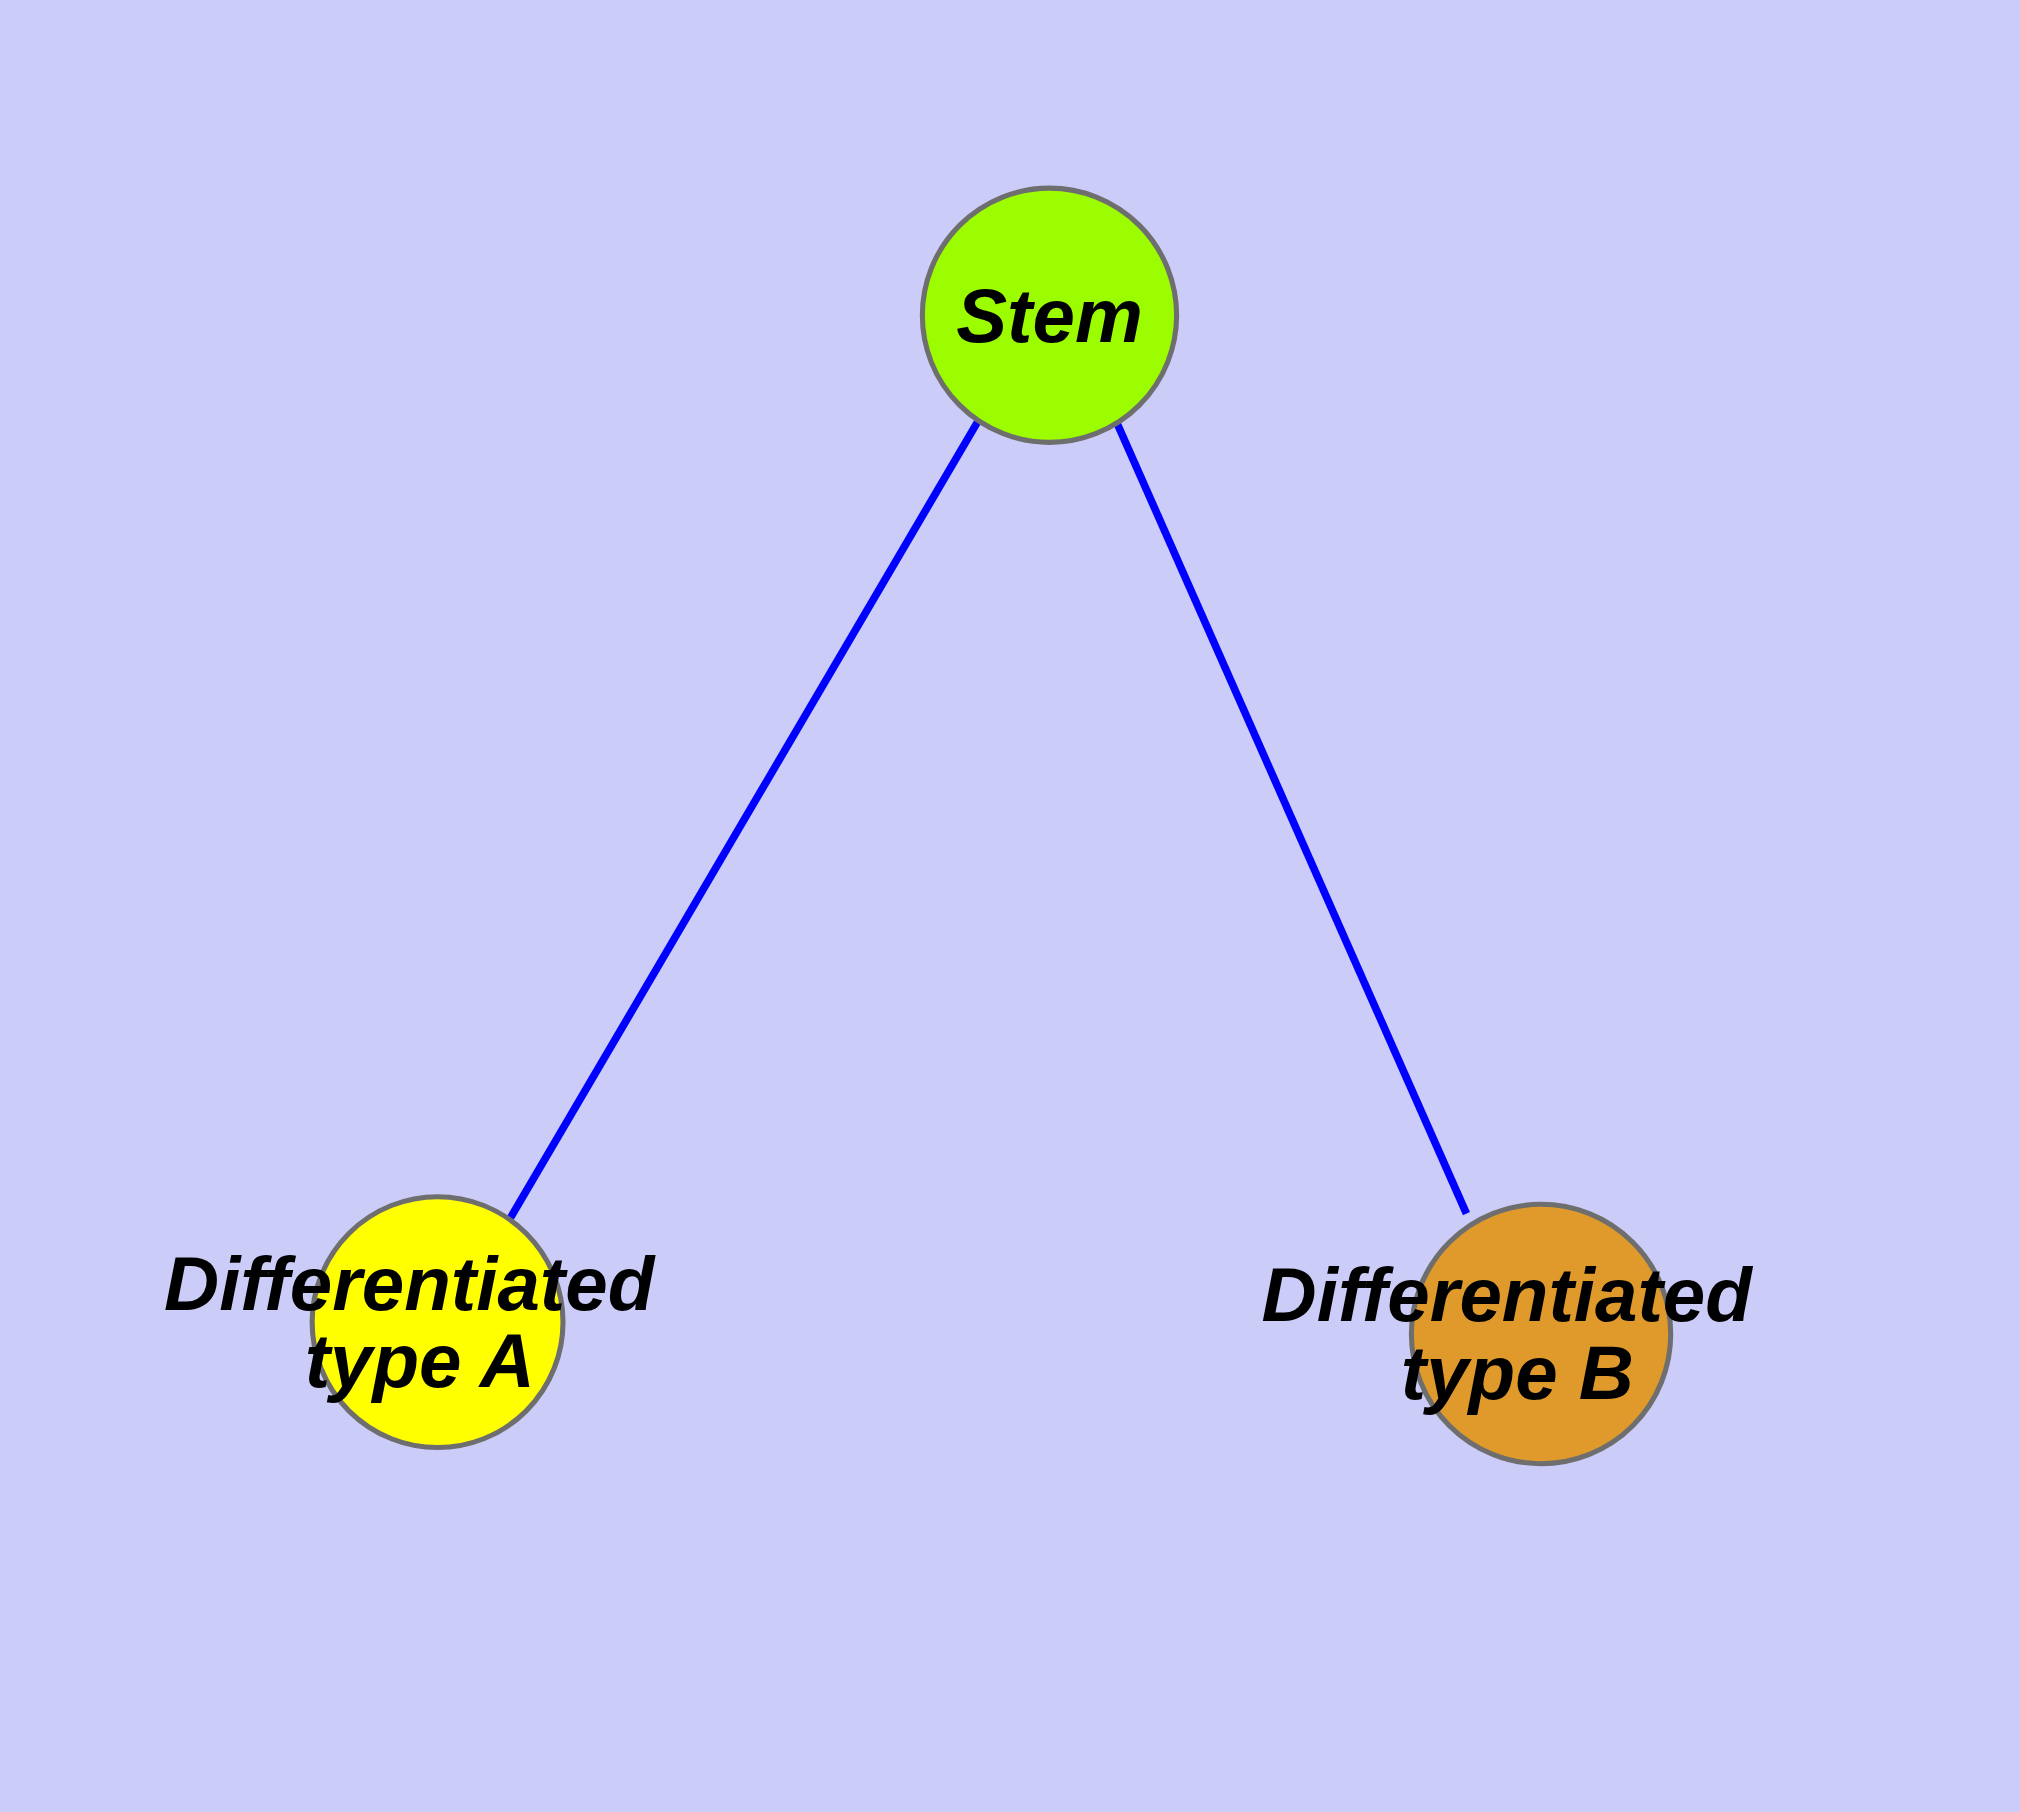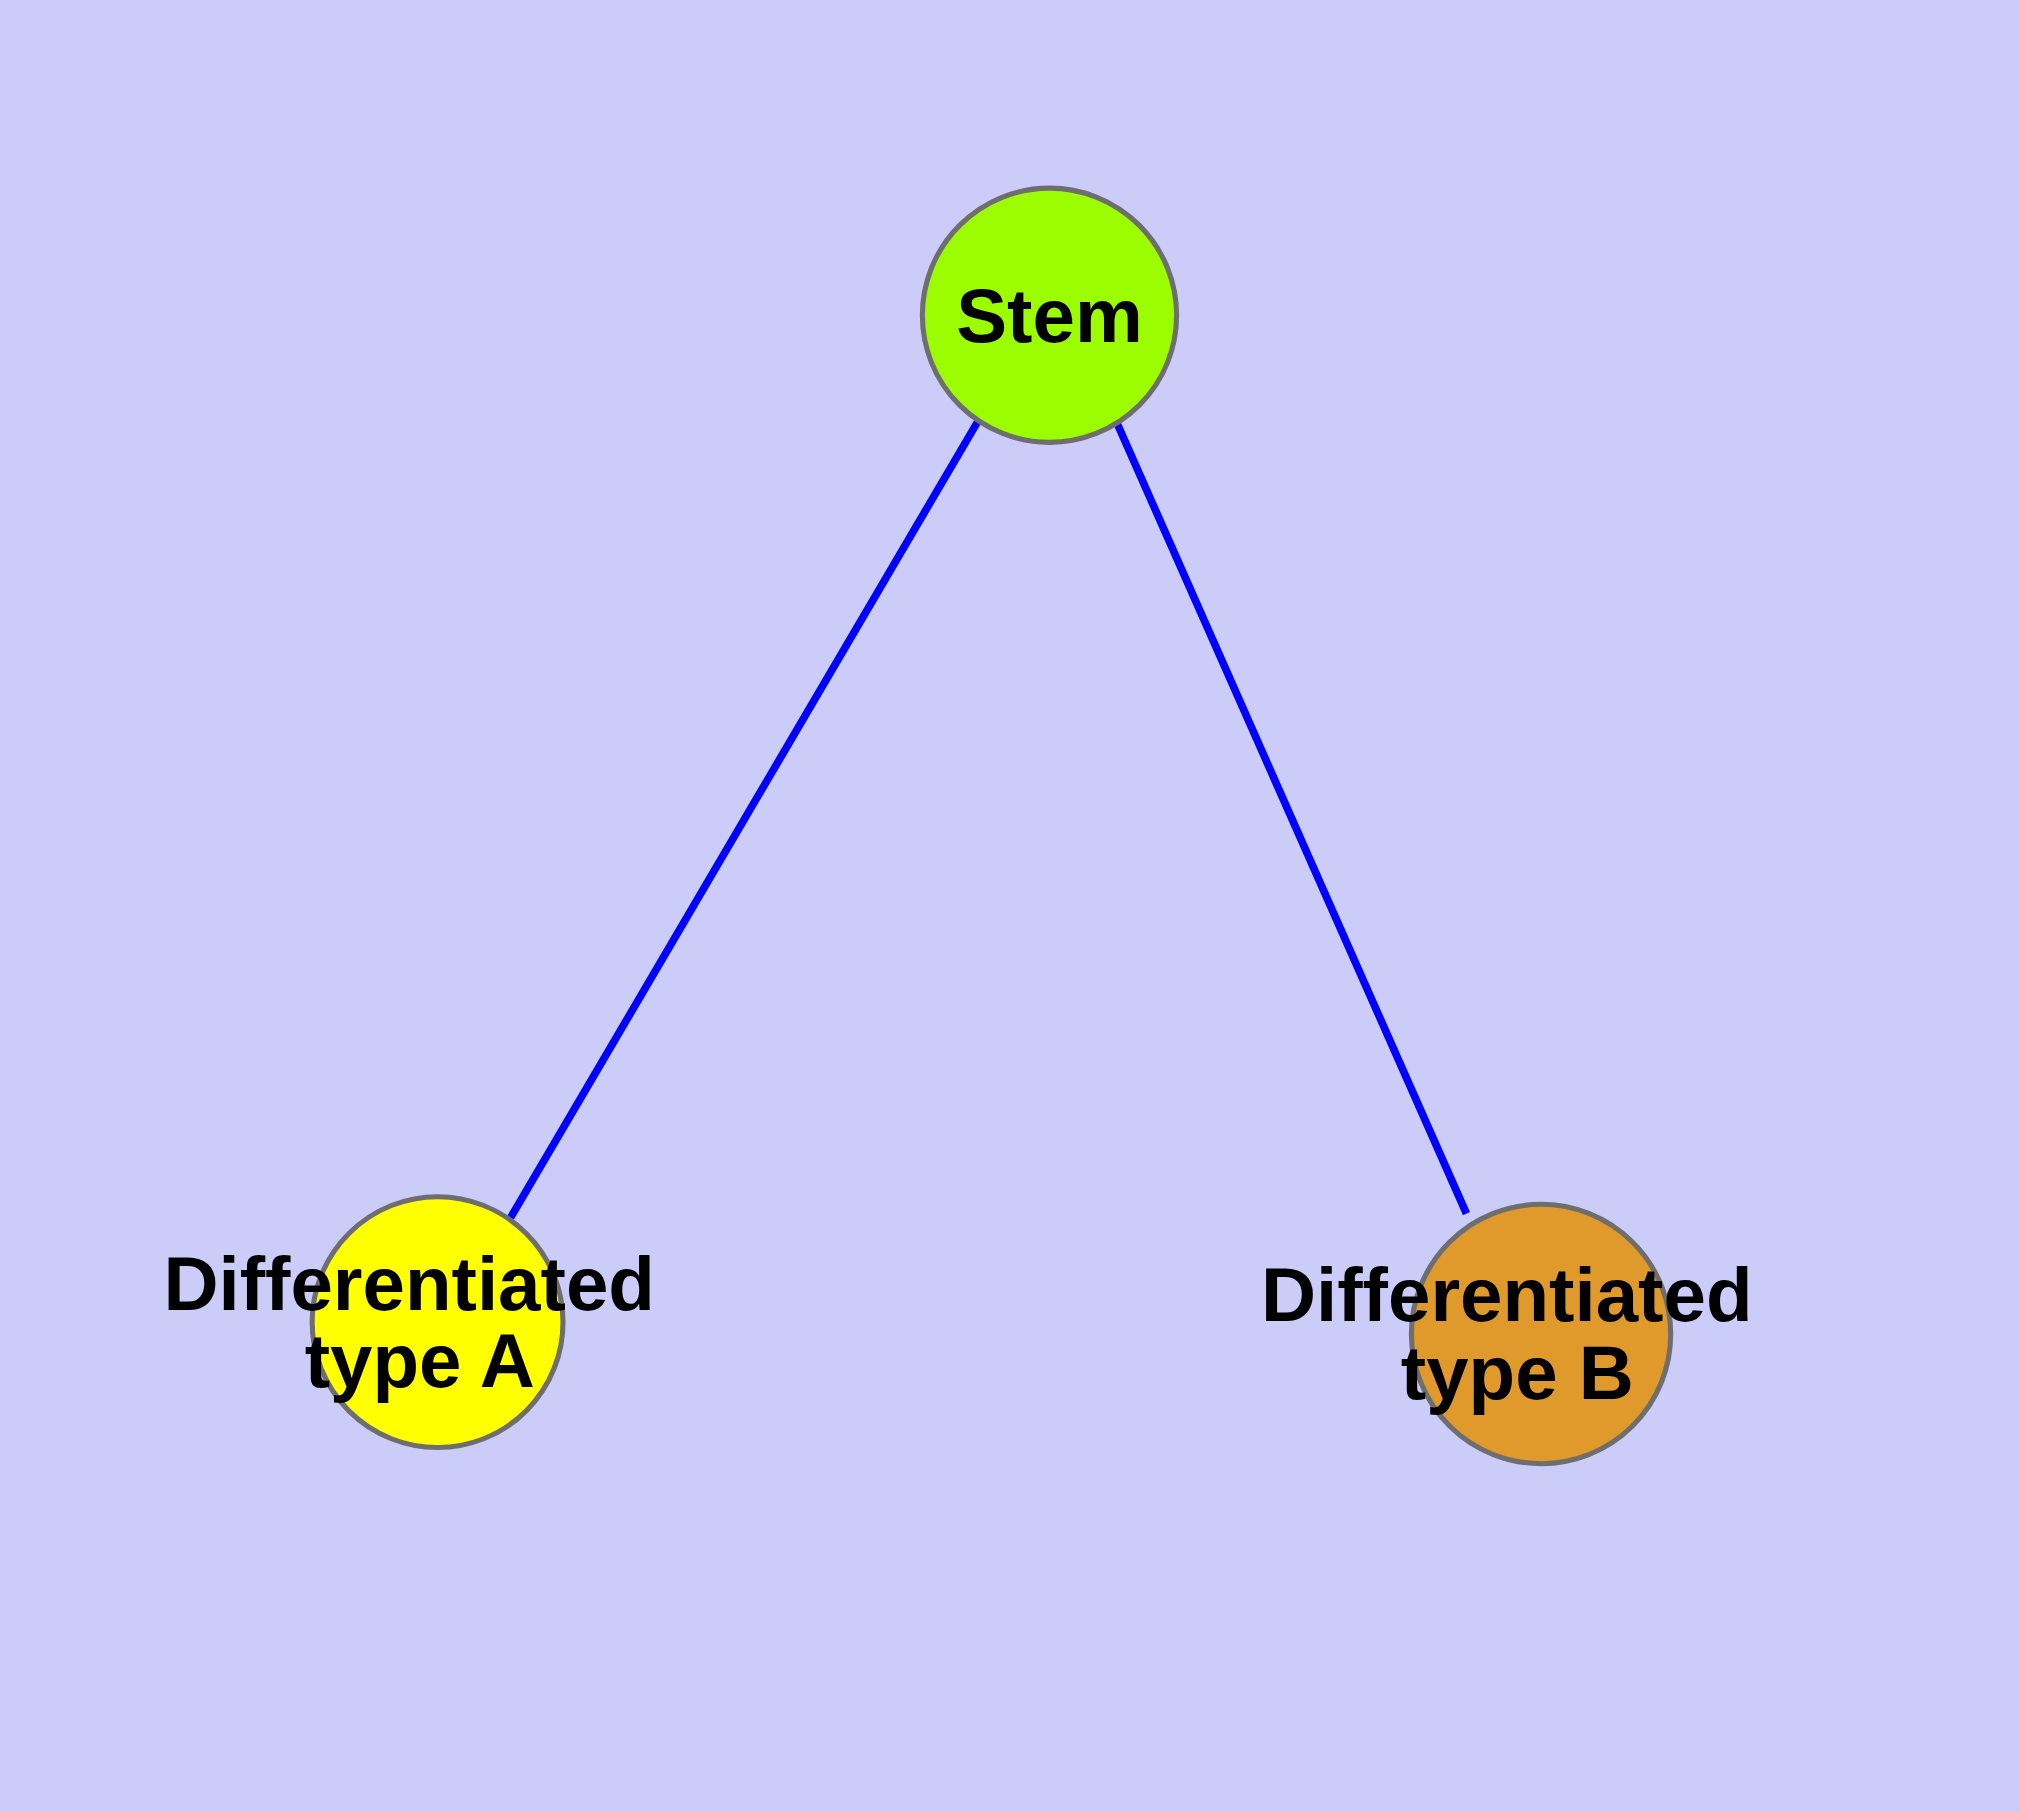--- a/index.html
+++ b/index.html
@@ -6,20 +6,21 @@
     margin: 0;
     padding: 0;
     background: #ffffff;
   }
   #canvas {
     position: relative;
     width: 2021px;
     height: 1812px;
     overflow: hidden;
     font-family: "Liberation Sans", sans-serif;
+    font-style: italic;
   }
   #graph-svg {
     position: absolute;
     top: 0;
     left: 0;
     width: 2021px;
     height: 1812px;
     display: block;
   }
   .node-label {

